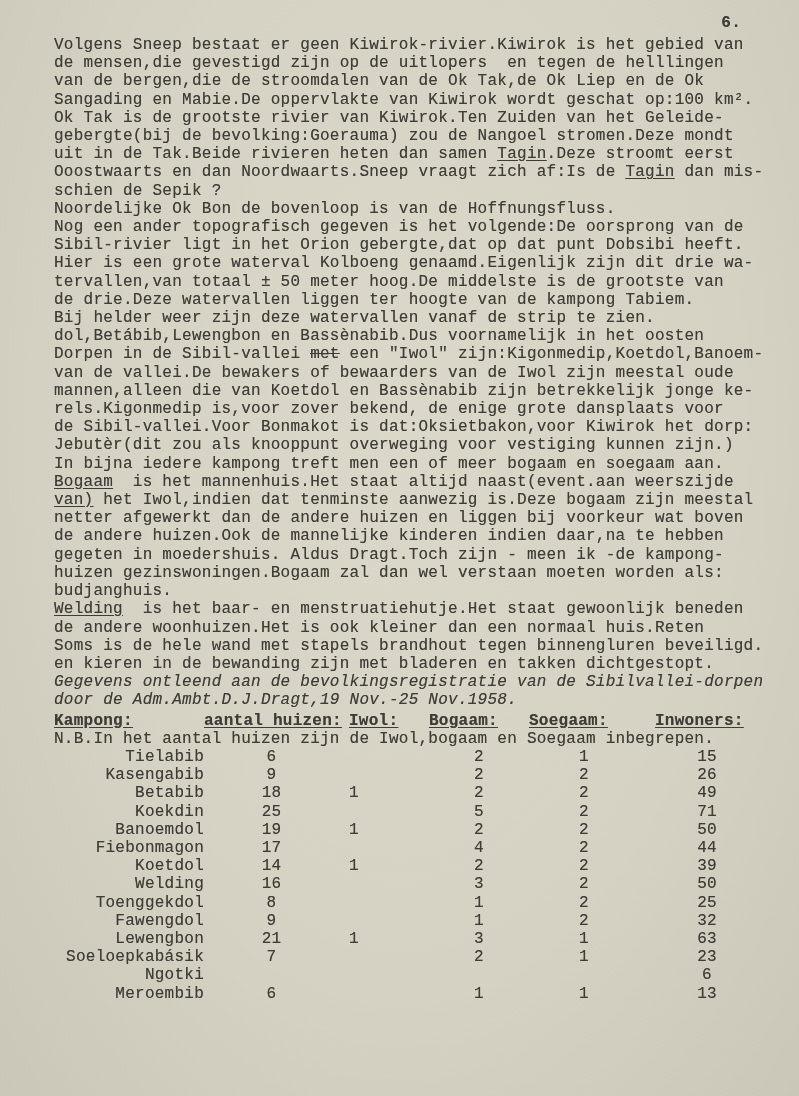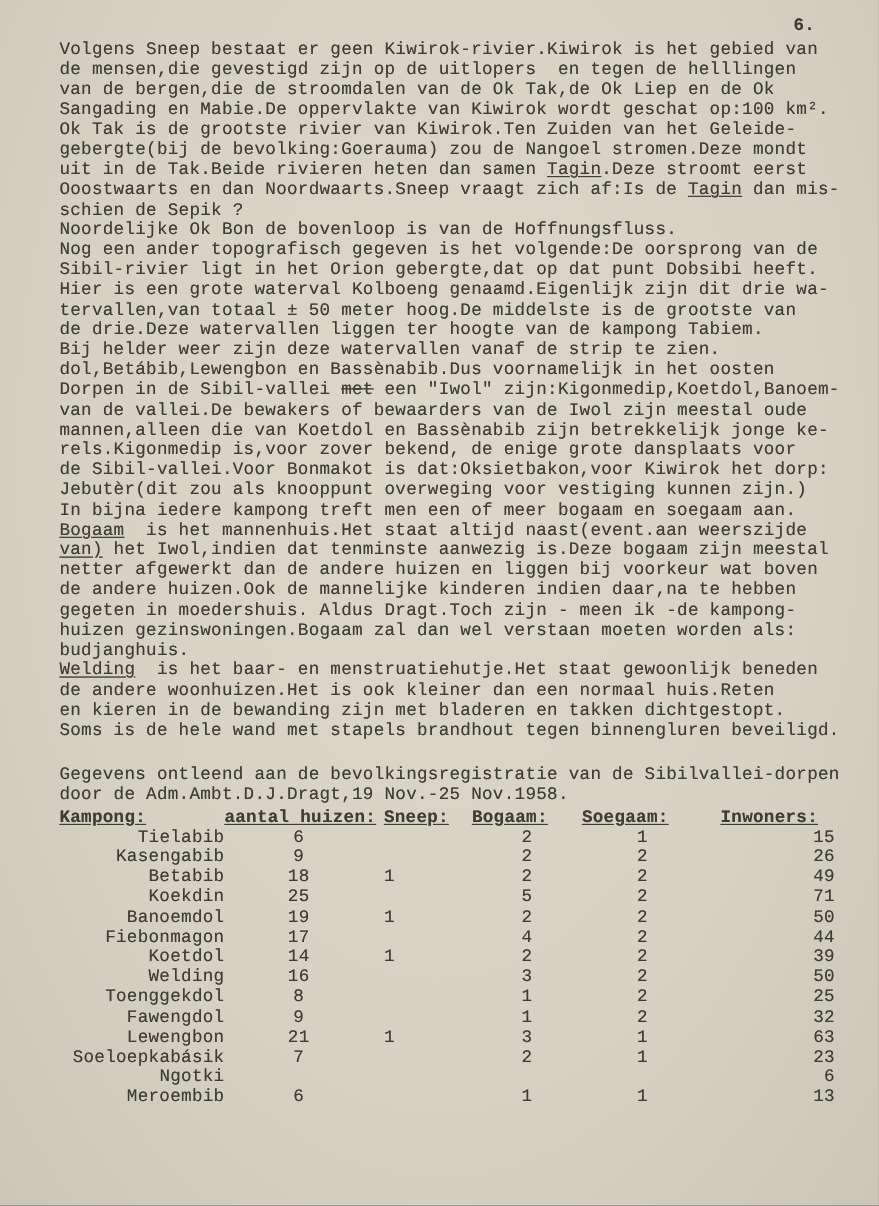--- a/index.html
+++ b/index.html
@@ -21,33 +21,33 @@
   }
   .page-number {
     position: absolute;
     top: 14px;
     right: 58px;
     font-weight: bold;
   }
   .tline { white-space: pre; min-height: 18.2px; }
   .ul { text-decoration: underline; text-underline-offset: 2px; }
   .st { text-decoration: line-through; }
-  .source-block { margin-top: 22px; }
+  .source-block { margin-top: 0; font-style: italic; }
   .table-block { margin-top: 2px; }
   .thead, .trow {
     display: grid;
     grid-template-columns: 150px 135px 90px 100px 110px 120px;
   }
   .cell { white-space: pre; min-height: 18.2px; }
   .col0 { text-align: right; }
   .col1 { text-align: center; }
   .col2 { text-align: left; padding-left: 10px; }
   .col3 { text-align: center; }
   .col4 { text-align: center; }
-  .col5 { text-align: right; padding-left: 16px; }
+  .col5 { text-align: center; padding-left: 16px; }
   .thead .cell { font-weight: bold; text-align: left; padding-left: 0; }
   .thead .col2 { padding-left: 10px; }
   .thead .col5 { padding-left: 16px; }
   .table-note { white-space: pre; min-height: 18.2px; }
 </style>
 </head>
 <body>
 
 <div class="page">
   <div class="page-number">6.</div>
@@ -79,38 +79,39 @@
       <div class="tline">In bijna iedere kampong treft men een of meer bogaam en soegaam aan.</div>
       <div class="tline"><span class="ul">Bogaam</span>  is het mannenhuis.Het staat altijd naast(event.aan weerszijde</div>
       <div class="tline"><span class="ul">van)</span> het Iwol,indien dat tenminste aanwezig is.Deze bogaam zijn meestal</div>
       <div class="tline">netter afgewerkt dan de andere huizen en liggen bij voorkeur wat boven</div>
       <div class="tline">de andere huizen.Ook de mannelijke kinderen indien daar,na te hebben</div>
       <div class="tline">gegeten in moedershuis. Aldus Dragt.Toch zijn - meen ik -de kampong-</div>
       <div class="tline">huizen gezinswoningen.Bogaam zal dan wel verstaan moeten worden als:</div>
       <div class="tline">budjanghuis.</div>
       <div class="tline"><span class="ul">Welding</span>  is het baar- en menstruatiehutje.Het staat gewoonlijk beneden</div>
       <div class="tline">de andere woonhuizen.Het is ook kleiner dan een normaal huis.Reten</div>
+      <div class="tline">Soms is de hele wand met stapels brandhout tegen binnengluren beveiligd.</div>
       <div class="tline">en kieren in de bewanding zijn met bladeren en takken dichtgestopt.</div>
-      <div class="tline">Soms is de hele wand met stapels brandhout tegen binnengluren beveiligd.</div>
     </div>
 
   <div class="source-block">
       <div class="tline">Gegevens ontleend aan de bevolkingsregistratie van de Sibilvallei-dorpen</div>
       <div class="tline">door de Adm.Ambt.D.J.Dragt,19 Nov.-25 Nov.1958.</div>
     </div>
 
   <div class="table-block">
     <div class="thead">
         <div class="cell col0"><span class="ul">Kampong:</span></div>
         <div class="cell col1"><span class="ul">aantal huizen:</span></div>
-        <div class="cell col2"><span class="ul">Sneep:</span></div>
+        <div class="cell col2"><span class="ul">Iwol:</span></div>
         <div class="cell col3"><span class="ul">Bogaam:</span></div>
         <div class="cell col4"><span class="ul">Soegaam:</span></div>
         <div class="cell col5"><span class="ul">Inwoners:</span></div>
       </div>
+    <div class="table-note">N.B.In het aantal huizen zijn de Iwol,bogaam en Soegaam inbegrepen.</div>
     <div class="tbody">
         <div class="trow">
           <div class="cell col0">Tielabib</div>
           <div class="cell col1">6</div>
           <div class="cell col2"></div>
           <div class="cell col3">2</div>
           <div class="cell col4">1</div>
           <div class="cell col5">15</div>
         </div>
         <div class="trow">

